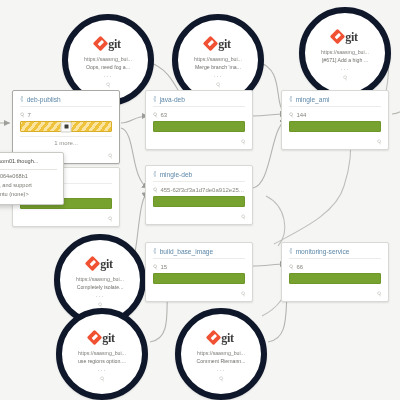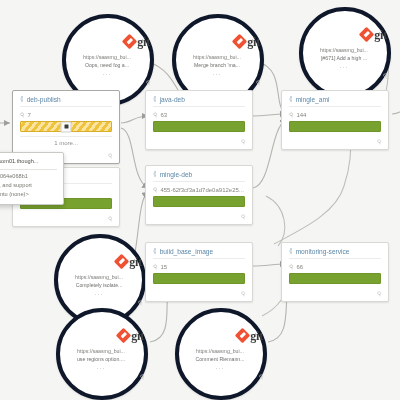--- a/index.html
+++ b/index.html
@@ -23,25 +23,25 @@
     pointer-events: none;
   }
 
   
   .scm-node {
     position: absolute;
     width: 92px;
     height: 92px;
     border-radius: 50%;
     background: #ffffff;
-    border: 4px solid #0f172a;
+    border: 6px solid #0f172a;
     box-shadow: 0 1px 2px rgba(0,0,0,.10);
     display: flex;
     flex-direction: column;
-    align-items: flex-end;
+    align-items: center;
     box-sizing: border-box;
     padding-top: 17px;
   }
   .scm-brand {
     display: flex;
     align-items: center;
     gap: 2px;
     height: 13px;
   }
   .git-mark {

